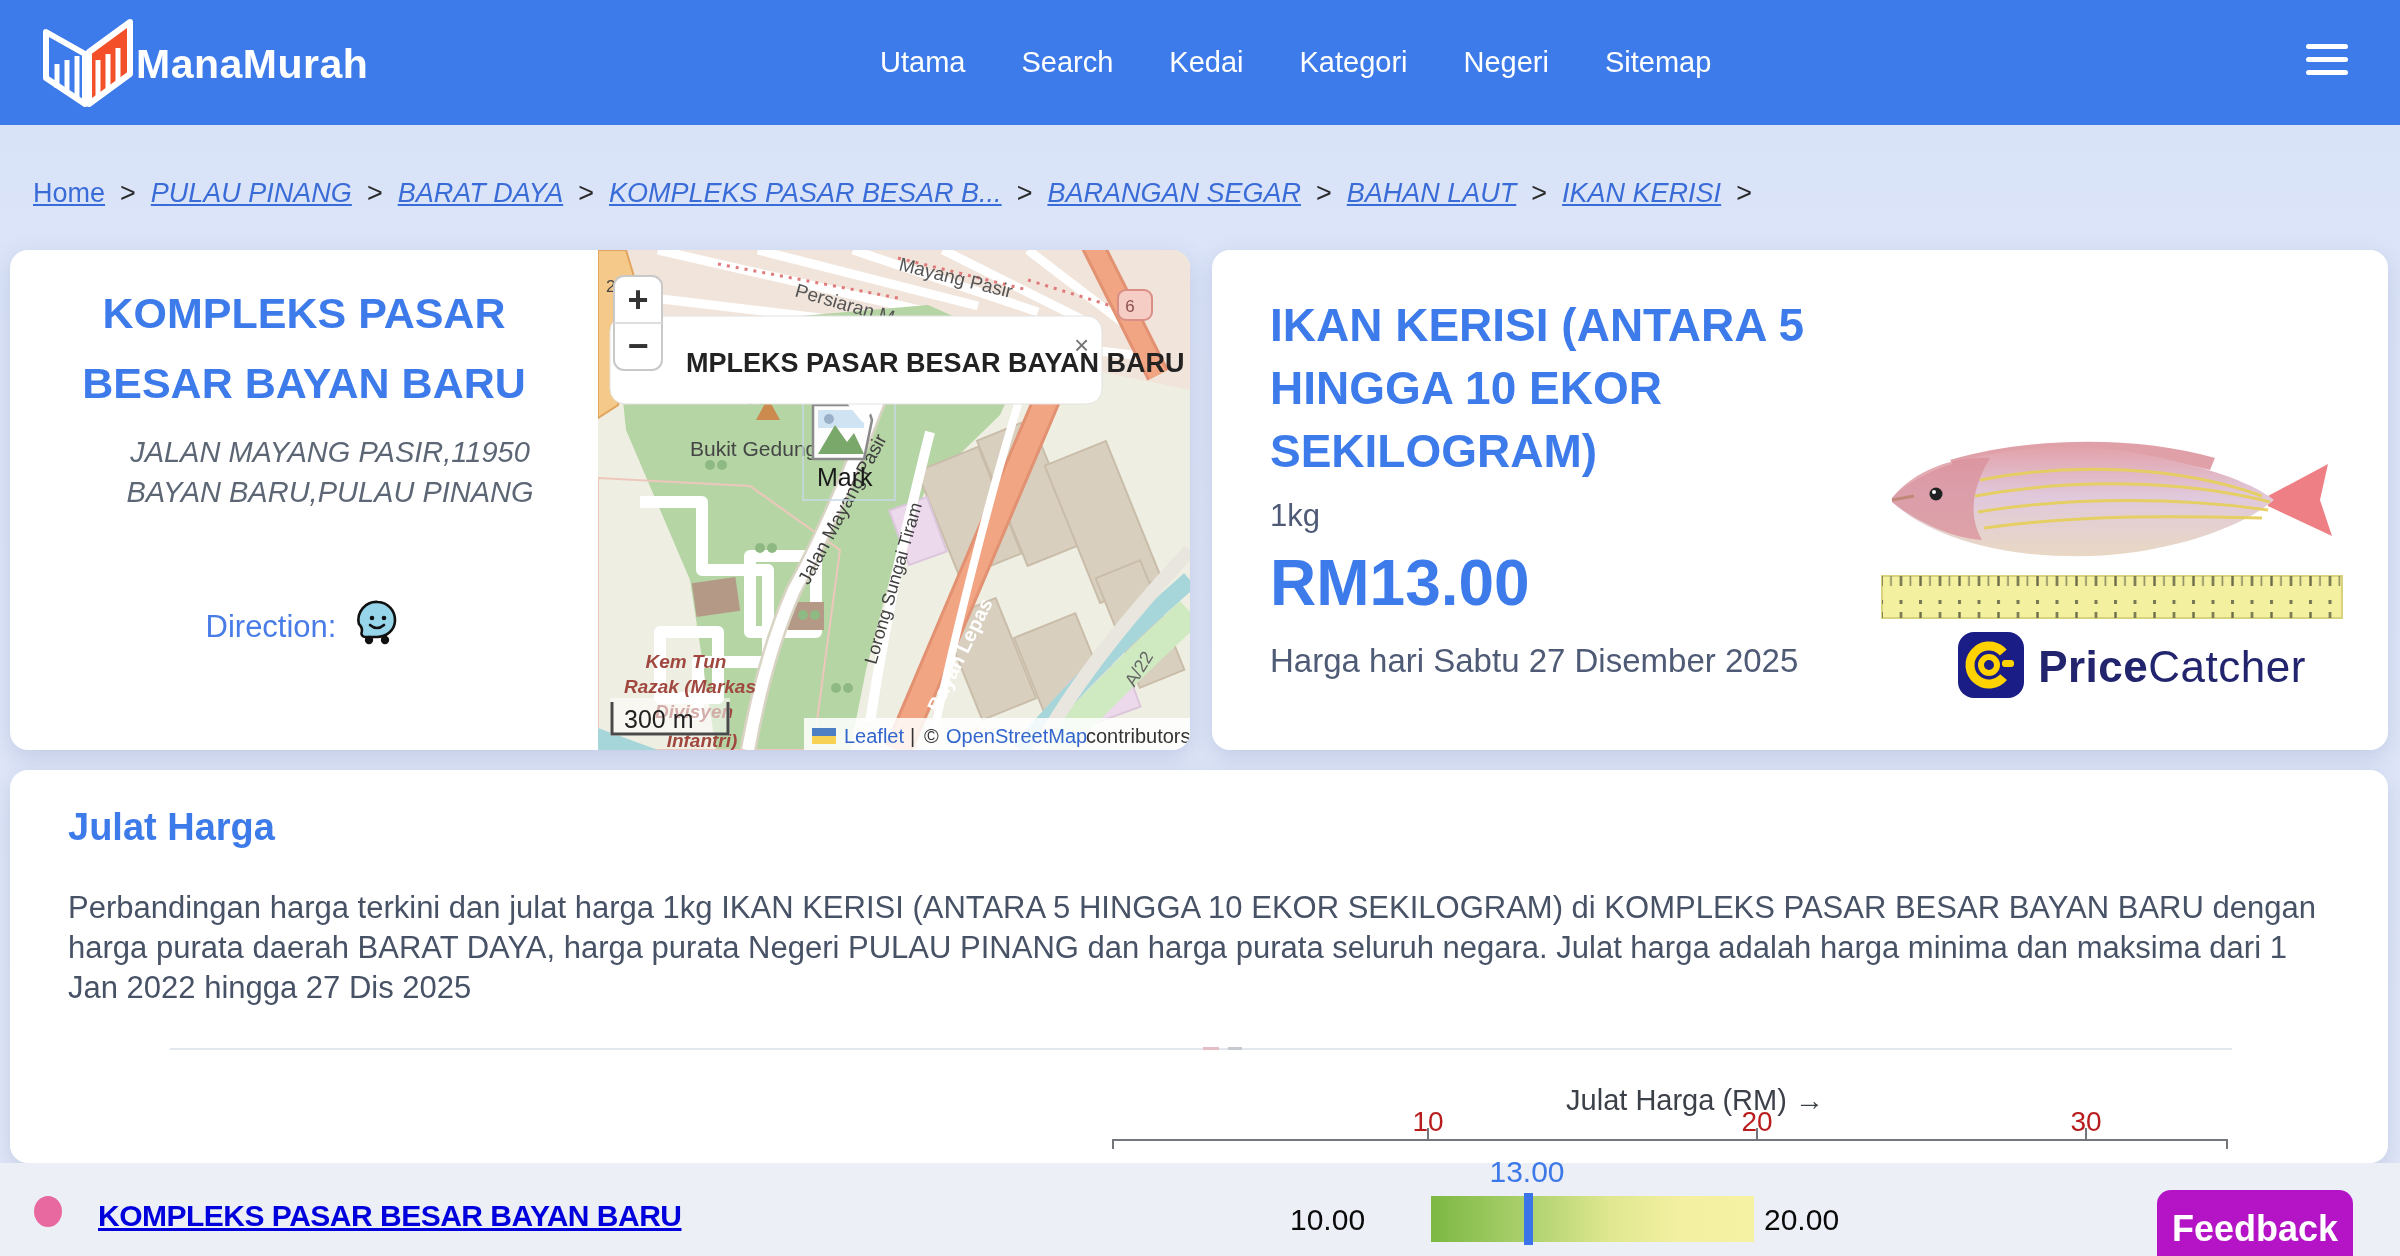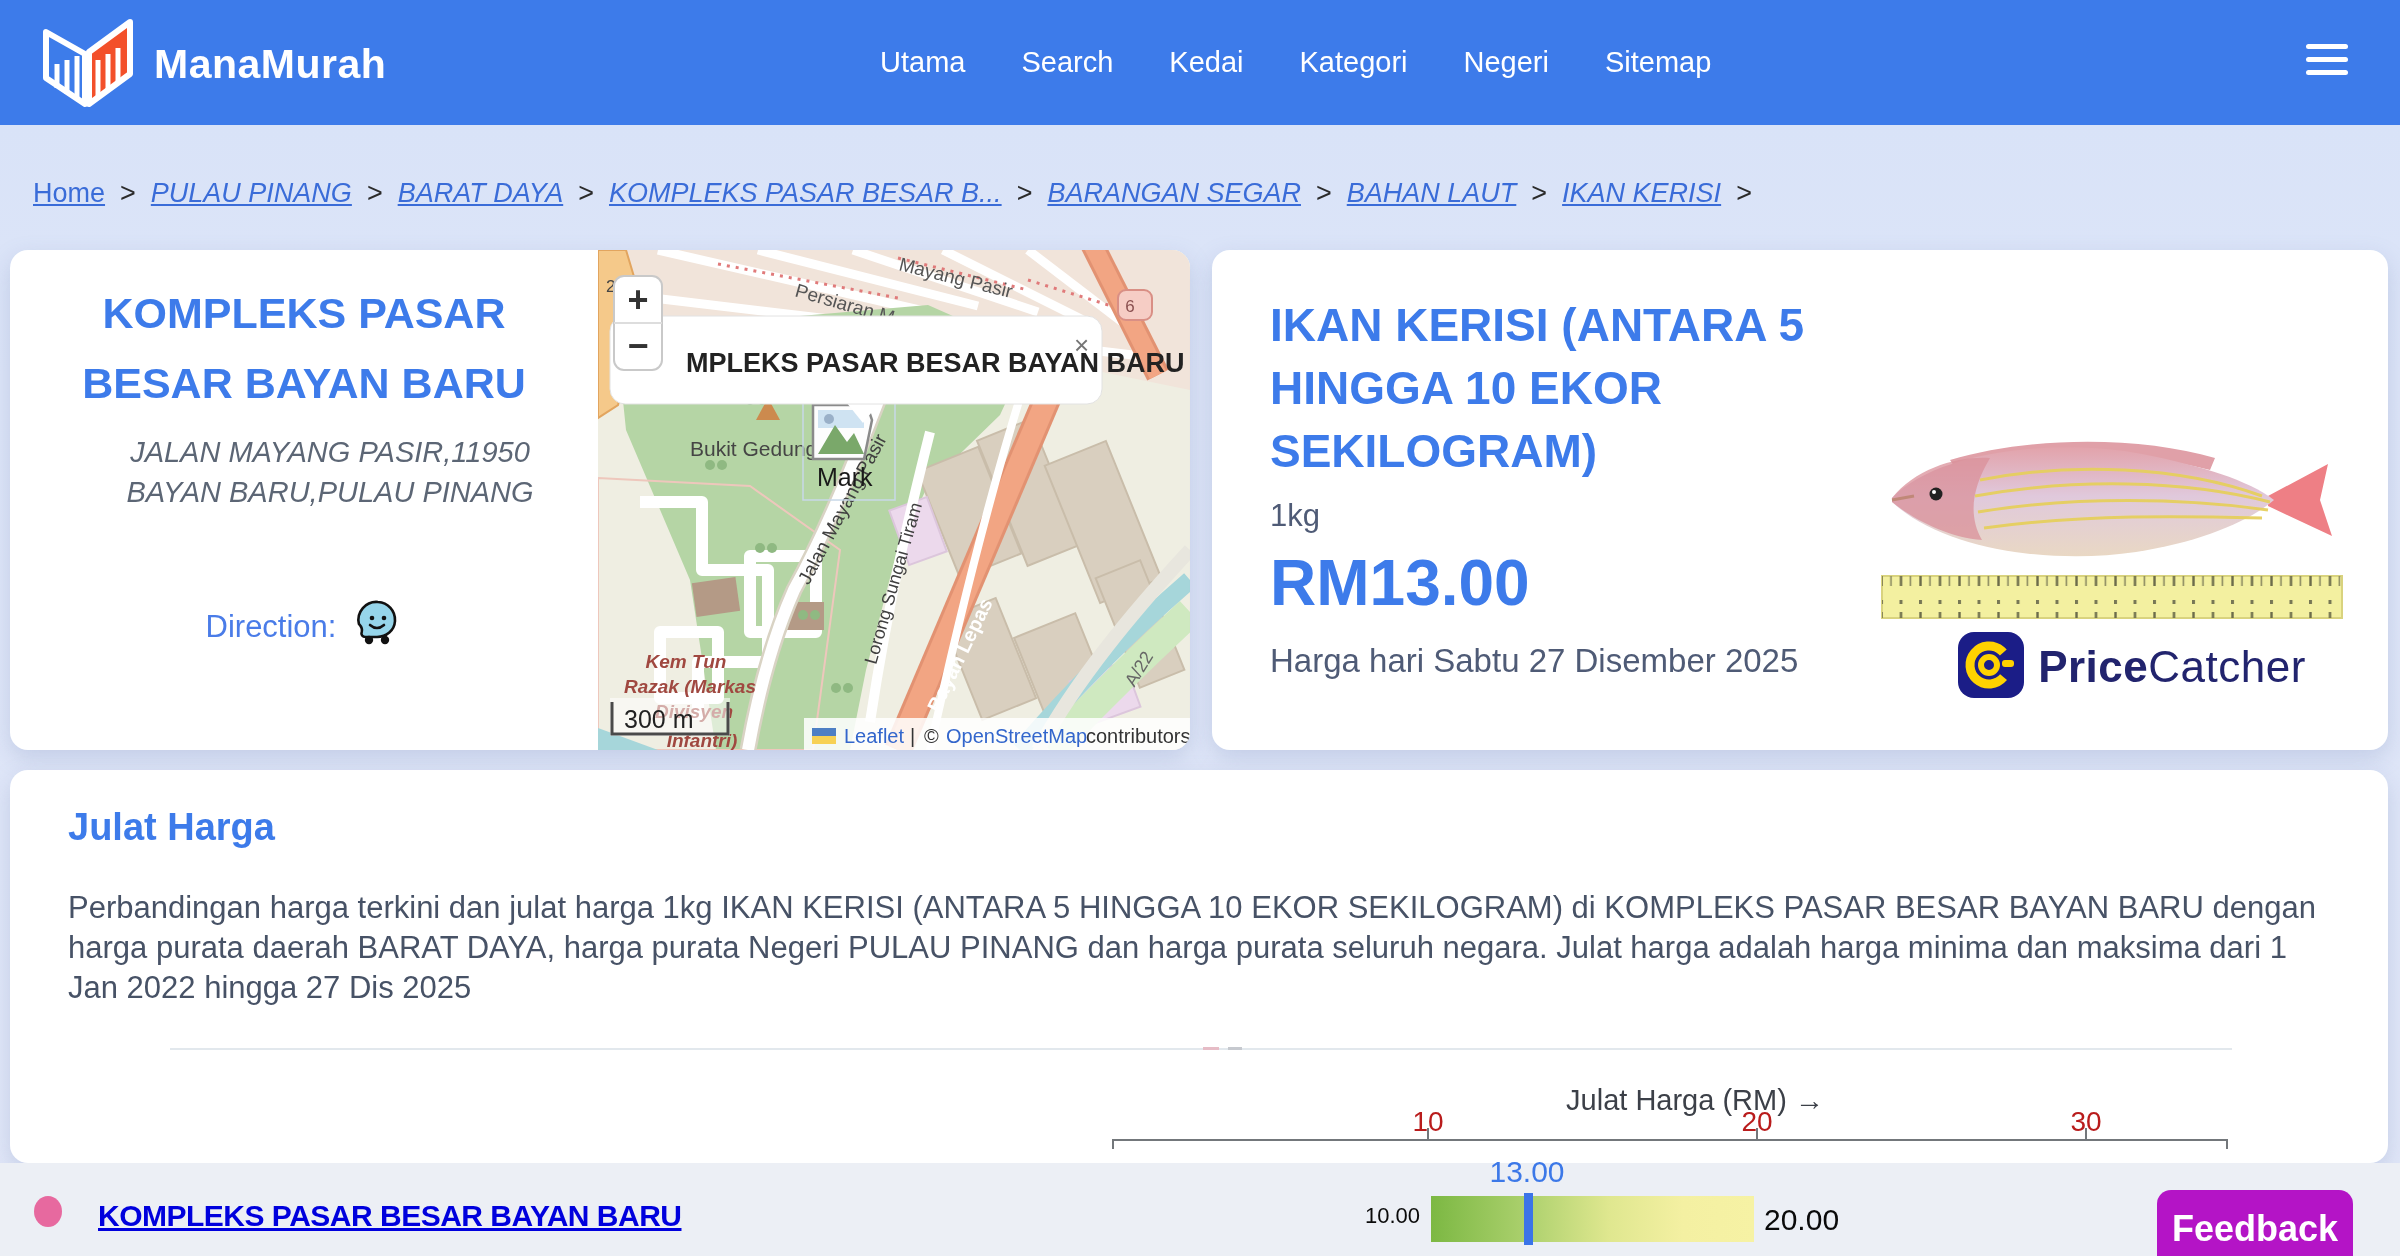--- a/index.html
+++ b/index.html
@@ -1,21 +1,21 @@
 <!DOCTYPE html>
 <html><head>
 <meta charset="utf-8">
 <style>
   html,body{margin:0;padding:0;background:#c9d4ee;}
   .page{position:relative;width:2400px;height:1256px;overflow:hidden;
         font-family:"Liberation Sans",sans-serif;
         background:linear-gradient(180deg,#d7e2f8 0%,#dde5f8 30%,#e1e7f8 100%);}
   
   .header{position:absolute;left:0;top:0;width:2400px;height:125px;background:#3d7bea;}
-  .brand{position:absolute;left:40px;top:16px;display:flex;align-items:center;gap:18px;}
+  .brand{position:absolute;left:40px;top:16px;display:flex;align-items:center;}
   .brand-name{color:#ffffff;font-size:41px;font-weight:bold;letter-spacing:.5px;}
   .nav{position:absolute;left:880px;top:0;height:125px;display:flex;align-items:center;gap:56px;}
   .nav a{color:#ffffff;font-size:29px;text-decoration:none;}
   .burger{position:absolute;right:52px;top:44px;width:42px;height:36px;cursor:pointer;}
   .burger span{display:block;width:42px;height:5px;background:#fff;border-radius:3px;margin-bottom:8px;}
   
   .breadcrumb{position:absolute;left:33px;top:178px;display:flex;align-items:center;gap:15px;
               font-size:27px;white-space:nowrap;}
   .bc-sep{color:#2b2b2b;}
   .bc-link{color:#3a6cd8;text-decoration:underline;font-style:italic;}
@@ -68,21 +68,21 @@
   
   .bottom-strip{position:absolute;left:0;top:1163px;width:2400px;height:93px;background:#eceff5;}
   .row-dot{position:absolute;left:34px;top:33px;width:28px;height:31px;border-radius:50%;background:#e7699f;}
   .row-link{position:absolute;left:98px;top:36px;font-size:30px;font-weight:bold;letter-spacing:-.5px;
             color:#0000dd;text-decoration:underline;}
   .cur-label{position:absolute;left:1452px;top:-8px;width:150px;text-align:center;
              color:#3c78e8;font-size:30px;font-weight:normal;}
   .range-bar{position:absolute;left:1431px;top:33px;width:323px;height:46px;
              background:linear-gradient(90deg,#7cb843 0%,#a9cf6b 28%,#dfe78f 55%,#f4f0a2 78%,#f6f2a4 100%);}
   .range-marker{position:absolute;left:93px;top:-3px;width:9px;height:52px;background:#3b74e8;}
-  .min-label{position:absolute;left:1290px;top:40px;width:130px;text-align:right;color:#0a0a0a;font-size:22px;}
+  .min-label{position:absolute;left:1290px;top:40px;width:130px;color:#0a0a0a;font-size:30px;}
   .max-label{position:absolute;left:1764px;top:40px;color:#0a0a0a;font-size:30px;}
   .feedback-btn{position:absolute;left:2157px;top:1190px;width:196px;height:90px;border:none;
                 border-radius:14px;background:#b414c6;color:#ffffff;font-size:36px;font-weight:bold;
                 font-family:"Liberation Sans",sans-serif;cursor:pointer;padding-bottom:14px;}
   svg text{font-family:"Liberation Sans",sans-serif;}
 </style>
 </head>
 <body>
 
 <div class="page">

